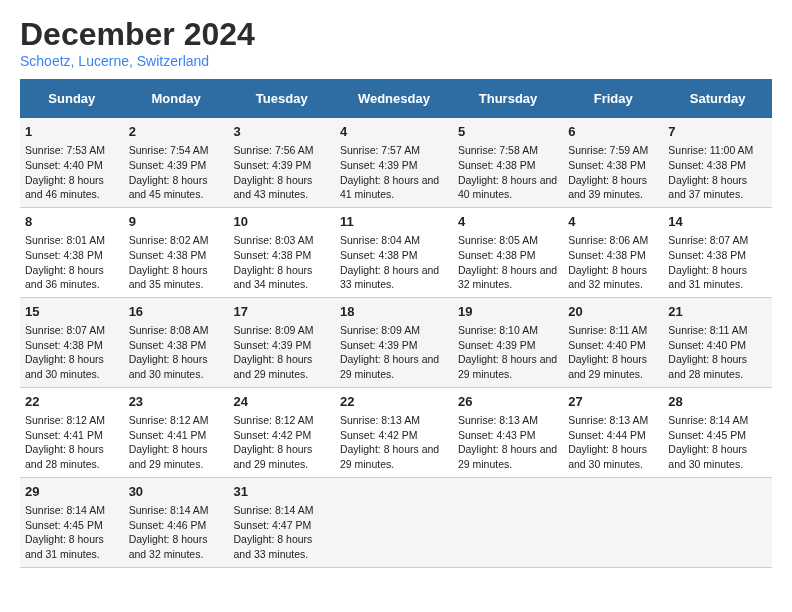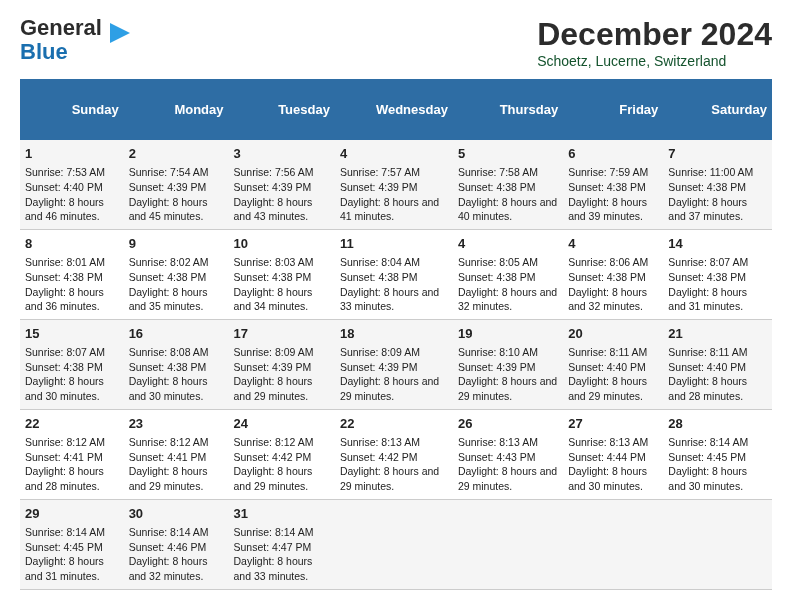--- a/index.html
+++ b/index.html
@@ -30,34 +30,34 @@
     .logo-text .blue { color: #1a6faf; }
     .title-block {
     }
     .main-title {
       font-size: 32px;
       font-weight: bold;
       color: #2c2c2c;
     }
     .subtitle {
       font-size: 14px;
-      color: #14532d;
+      color: #3b82f6;
     }
     table {
       width: 100%;
       border-collapse: collapse;
       font-size: 11px;
     }
     thead tr {
       background-color: #2e6da4;
       color: #fff;
     }
     thead th {
-      padding: 23px 5px;
-      text-align: right;
+      padding: 12px 5px;
+      text-align: center;
       font-size: 13px;
       font-weight: bold;
     }
     tbody tr {
       border-bottom: 1px solid #ccc;
     }
     tbody tr:nth-child(odd) {
       background-color: #f5f5f5;
     }
     tbody tr:nth-child(even) {
@@ -74,33 +74,20 @@
       font-size: 13px;
       font-weight: bold;
       display: block;
       margin-bottom: 2px;
     }
   </style>
 </head>
 <body>
 
 <div class="header">
-  <div class="logo">
-    <div style="display:flex; align-items:center;">
-      <span class="logo-text">
-        <span>General</span><br>
-        <span class="blue">Blue</span>
-      </span>
-      <div style="margin-left:4px; margin-top:-10px;">
-        <svg width="28" height="28" viewBox="0 0 28 28">
-          <polygon points="4,4 24,14 4,24" fill="#2e9fe5"></polygon>
-        </svg>
-      </div>
-    </div>
-  </div>
   <div class="title-block">
     <div class="main-title">December 2024</div>
     <div class="subtitle">Schoetz, Lucerne, Switzerland</div>
   </div>
 </div>
 
 <table>
   <thead>
     <tr>
     <th>Sunday</th>

